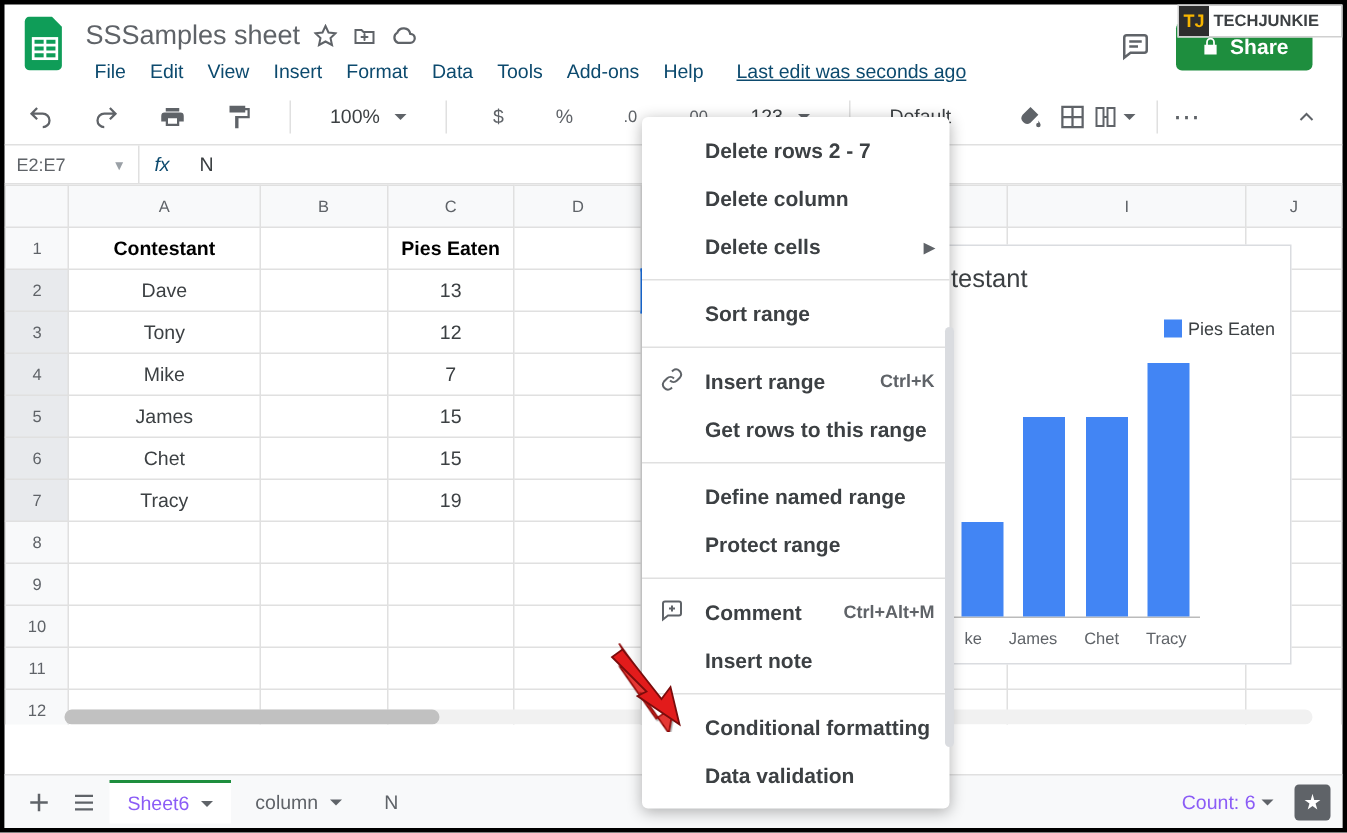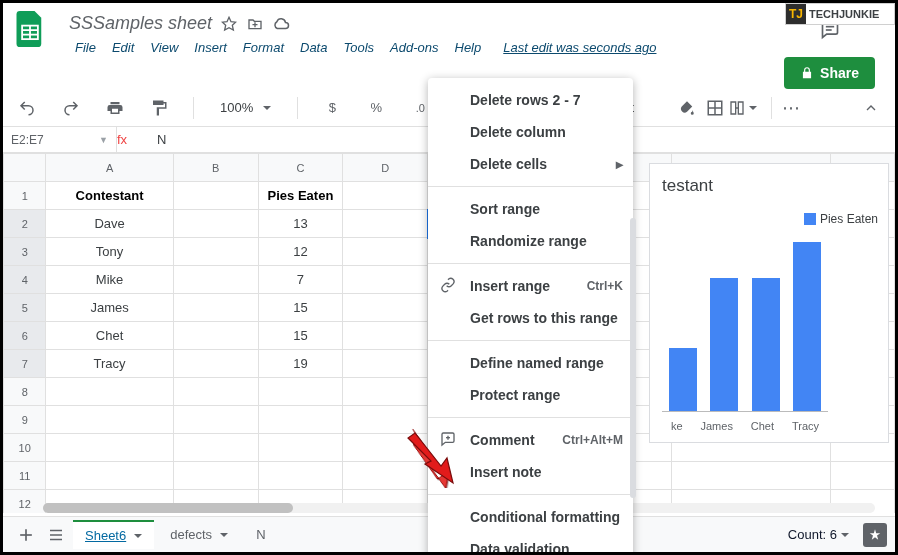--- a/index.html
+++ b/index.html
@@ -1,43 +1,43 @@
 <!DOCTYPE html>
 <html><head>
 <meta charset="utf-8">
 <style>
   * { box-sizing:border-box; margin:0; padding:0; font-family:Arial,Helvetica,sans-serif; }
   body { width:898px; height:555px; background:#fff; border:3px solid #000; position:relative; overflow:hidden; font-size:13px; color:#3c4043; }
   
   .hdr { display:flex; align-items:flex-start; padding:6px 10px 0 10px; }
   .logo { width:34px; height:40px; display:flex; align-items:center; justify-content:center; }
   .logo svg { width:28px; height:36px; }
-  .title-area { flex:0 0 auto; margin-left:18px;font-style:italic; }
+  .title-area { flex:0 0 auto; margin-left:6px; }
   .title-row { display:flex; align-items:center; gap:8px; padding:4px 0 0 4px;}
   .doc-title { font-size:18px; color:#5f6368; }
   .ticon { color:#5f6368; width:18px; height:18px; display:flex; align-items:center; justify-content:center; }
   .menus { display:flex; gap:4px; padding:4px 0 2px 4px; }
   .menus span { padding:2px 6px; color:#0c4a6e; cursor:pointer; }
   .last-edit { color:#5f6368; text-decoration:underline; margin-left:6px; padding:2px 6px;text-align:center; }
-  .hdr-right { margin-left:auto; display:flex; align-items:center; gap:12px; padding-right:10px; padding-top:6px;flex-direction:column;}
+  .hdr-right { margin-left:auto; display:flex; align-items:center; gap:12px; padding-right:10px; padding-top:6px;}
   .cmt-btn { width:30px; height:30px; display:flex; align-items:center; justify-content:center; color:#5f6368; border-radius:4px; cursor:pointer;}
   .share-btn { background:#1e8e3e; color:#fff; font-weight:bold; font-size:14px; padding:8px 16px; border-radius:4px; display:flex; align-items:center; gap:6px; cursor:pointer;}
   .watermark { position:absolute; top:0; right:0; width:110px; height:22px; background:#fff; border:1px solid #d0d0d0; display:flex; align-items:center; font-size:11px; font-weight:bold; }
   .watermark .tj { width:20px; height:20px; background:#2d2d2d; color:#f7b500; display:flex; align-items:center; justify-content:center; font-size:12px; margin-right:3px;}
   
   .toolbar { height:38px; border-bottom:1px solid #e0e0e0; display:flex; align-items:center; padding:0 10px; gap:16px; }
   .tbtn { width:28px; height:28px; display:flex; align-items:center; justify-content:center; color:#5f6368; border-radius:4px; cursor:pointer; }
   .tsep { width:1px; height:22px; background:#e0e0e0; margin:0 4px;}
   .zoom { padding:0 6px; display:flex; align-items:center; gap:6px; color:#3c4043;}
   .font { padding:0 6px; }
   .collapse { margin-left:auto; }
   
   .fbar { height:26px; border-bottom:1px solid #e0e0e0; display:flex; align-items:center; }
-  .namebox { width:114px; height:100%; border-right:1px solid #e0e0e0; display:flex; align-items:center; padding:0 8px; font-size:12px; color:#5f6368; justify-content:space-between;}
-  .fx { width:30px; color:#ef4444; }
+  .namebox { width:90px; height:100%; border-right:1px solid #e0e0e0; display:flex; align-items:center; padding:0 8px; font-size:12px; color:#5f6368; justify-content:space-between;}
+  .fx { width:30px; color:#0c4a6e; font-style:italic; text-align:center;}
   .fval { padding-left:10px; }
   
   .grid-wrap { position:relative; height:360px; overflow:hidden; }
   table.sheet { border-collapse:collapse; width:100%; table-layout:fixed; }
   table.sheet th, table.sheet td { border:1px solid #e0e0e0; height:28px; font-size:13px; text-align:center; }
   table.sheet th { background:#f8f9fa; color:#5f6368; font-weight:normal; font-size:11px; }
   table.sheet .rowh { width:40px; background:#f8f9fa; color:#5f6368; font-size:11px;}
   .colA { width:120px;} .colB{width:80px;} .colC{width:80px;} .colD{width:80px;} .colE{width:80px;}
   .bold { font-weight:bold; color:#000;}
   .sel-col th:nth-child(6){ background:#e8eaed;}
@@ -48,35 +48,35 @@
   .scroll-h::after{content:"";position:absolute;left:0;top:0;height:100%;width:30%;background:#c1c1c1;border-radius:5px;}
   
   .ctx { position:absolute; left:425px; top:75px; width:205px; background:#fff; border-radius:4px; box-shadow:0 2px 10px rgba(0,0,0,.3); padding:6px 0; font-size:14px; color:#3c4043; z-index:50;}
   .ctx-item { display:flex; align-items:center; height:32px; padding:0 10px 0 42px; position:relative; cursor:pointer;font-weight:bold;}
   .ctx-item .ico{ position:absolute; left:12px; width:18px; color:#5f6368;}
   .ctx-item .sc { margin-left:auto; color:#5f6368; font-size:12px;}
   .ctx-item .sub { margin-left:auto; color:#5f6368;}
   .ctx-sep { height:1px; background:#e0e0e0; margin:6px 0;}
   .ctx-scroll { position:absolute; right:-3px; top:140px; width:6px; height:280px; background:#dadce0; border-radius:3px;}
   
-  .chart { position:absolute; left:646px; top:160px; width:240px; height:280px; background:#fff; border:1px solid #dadce0; z-index:10; padding:12px;}
+  .chart { position:absolute; left:618px; top:160px; width:240px; height:280px; background:#fff; border:1px solid #dadce0; z-index:10; padding:12px;}
   .chart-title { font-size:17px; color:#3c4043; margin-bottom:6px; }
   .legend { position:absolute; right:10px; top:48px; font-size:12px; color:#3c4043; display:flex; align-items:center; gap:4px;}
   .legend .sw{ width:12px; height:12px; background:#4285f4;}
   .bars { position:absolute; left:12px; right:60px; bottom:30px; top:78px; display:flex; align-items:flex-end; justify-content:space-around; border-bottom:1px solid #bbb;}
   .bar { width:28px; background:#4285f4;}
   .xlabels{ position:absolute; left:12px; right:60px; bottom:10px; display:flex; justify-content:space-around; font-size:11px; color:#5f6368;}
   
   .arrow { position:absolute; left:400px; top:425px; z-index:60;}
   
   .footer { position:absolute; bottom:0; left:0; right:0; height:36px; border-top:1px solid #e0e0e0; background:#f8f9fa; display:flex; align-items:center; padding:0 8px;}
   .ftab { padding:6px 12px; margin:0 2px; color:#5f6368; display:flex; align-items:center; gap:4px; cursor:pointer;}
-  .ftab.active { background:#fff; color:#0369a1; border-top:2px solid #1e8e3e; font-weight:500;text-decoration:underline;}
+  .ftab.active { background:#fff; color:#8b5cf6; border-top:2px solid #1e8e3e; font-weight:500;}
   .fplus,.fall{ width:30px; height:30px; display:flex; align-items:center; justify-content:center; color:#5f6368; cursor:pointer;}
-  .fcount { margin-left:auto; color:#0f172a; font-size:13px; padding-right:8px;}
+  .fcount { margin-left:auto; color:#8b5cf6; font-size:13px; padding-right:8px;}
   .explore{ width:24px; height:24px; background:#5f6368; border-radius:3px; margin-left:6px; display:flex; align-items:center; justify-content:center;}
   .caret::after{content:"";border:4px solid transparent;border-top-color:#5f6368;display:inline-block;margin-left:4px;transform:translateY(2px);}
 </style>
 </head>
 <body>
 
 <div class="watermark">
   <span class="tj">TJ</span>
   <span>TECHJUNKIE</span>
 </div>
@@ -391,21 +391,20 @@
 
 <div class="ctx">
   <div class="ctx-item">Delete rows 2 - 7</div>
   <div class="ctx-item">Delete column</div>
   <div class="ctx-item">
       <span>Delete cells</span>
       <span class="sub">▸</span>
     </div>
   <div class="ctx-sep"></div>
   <div class="ctx-item">Sort range</div>
-  <div class="ctx-item">Randomize range</div>
   <div class="ctx-sep"></div>
   <div class="ctx-item">
       <span class="ico"><svg width="16" height="16" viewBox="0 0 24 24" fill="none" stroke="currentColor" stroke-width="2">
           <path d="M10 13a5 5 0 0 0 7 0l3-3a5 5 0 0 0-7-7l-1 1M14 11a5 5 0 0 0-7 0l-3 3a5 5 0 0 0 7 7l1-1"></path>
         </svg></span>
       <span>Insert range</span>
       <span class="sc">Ctrl+K</span>
     </div>
   <div class="ctx-item">Get rows to this range</div>
   <div class="ctx-sep"></div>
@@ -449,21 +448,21 @@
       </svg>
     </div>
   <div class="fall">
       <svg width="18" height="18" viewBox="0 0 24 24" stroke="currentColor" stroke-width="2">
         <line x1="4" y1="6" x2="20" y2="6"></line>
         <line x1="4" y1="12" x2="20" y2="12"></line>
         <line x1="4" y1="18" x2="20" y2="18"></line>
       </svg>
     </div>
   <div class="ftab active caret">Sheet6</div>
-  <div class="ftab caret">defects</div>
+  <div class="ftab caret">column</div>
   <div class="ftab">N</div>
   <div class="fcount caret">Count: 6</div>
   <div class="explore">
       <svg width="14" height="14" viewBox="0 0 24 24" fill="#fff">
         <path d="M12 2l2 7h7l-5.5 4 2 7L12 16l-5.5 4 2-7L3 9h7z"></path>
       </svg>
     </div>
 </div>
 
 </body></html>

